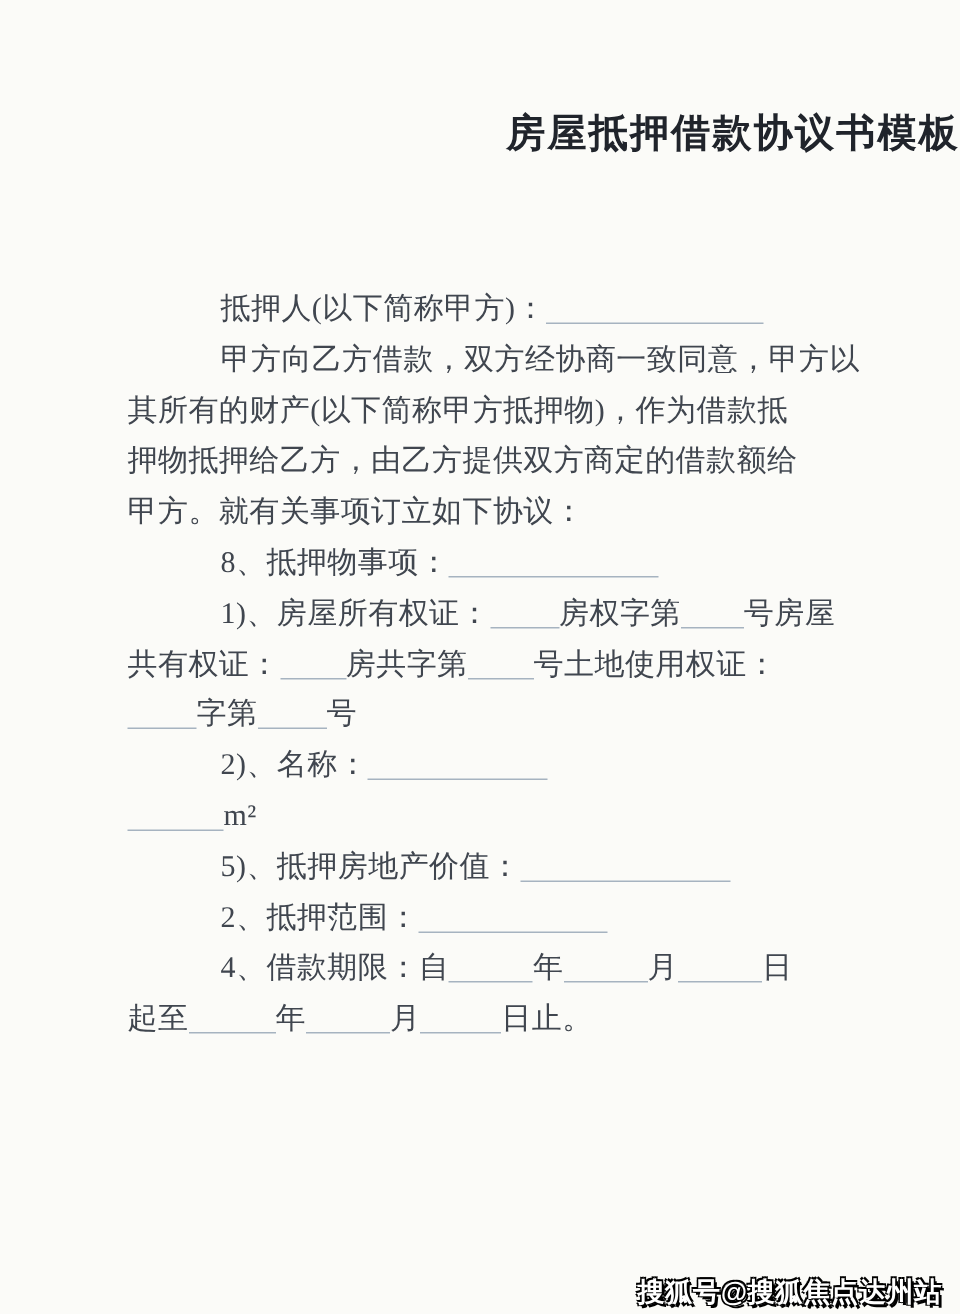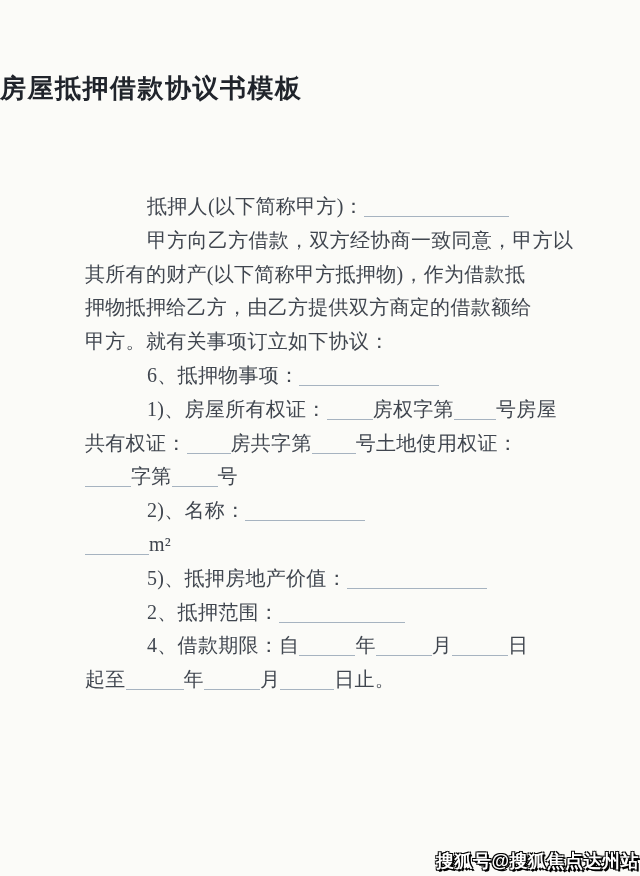--- a/index.html
+++ b/index.html
@@ -19,21 +19,21 @@
   .page {
     position: relative;
     width: 640px;
     height: 876px;
   }
   .doc-title {
     position: absolute;
     top: 72px;
     left: 0;
     width: 640px;
-    text-align: left;
+    text-align: right;
     font-family: "Liberation Sans", "DejaVu Sans", sans-serif;
     font-weight: bold;
     font-size: 26px;
     letter-spacing: 1.5px;
     line-height: 32px;
     color: var(--title);
   }
   .doc-body {
     position: absolute;
     top: 152px;
@@ -52,21 +52,21 @@
   .line.indent { padding-left: 62px; }
   .blank {
     display: inline-block;
     height: 15px;
     vertical-align: -4px;
     border-bottom: 1.4px solid var(--underline);
   }
   .gap { display: inline-block; height: 1px; }
   .watermark {
     position: absolute;
-    right: 1px;
+    right: 12px;
     bottom: 3px;
     font-family: "Liberation Sans", "DejaVu Sans", sans-serif;
     font-weight: bold;
     font-size: 18px;
     letter-spacing: 0.5px;
     color: var(--wm);
     text-shadow:
       -1px -1px 0 #000,
        1px -1px 0 #000,
       -1px  1px 0 #000,
@@ -79,21 +79,21 @@
 <body>
 
 <div class="page">
   <h1 class="doc-title">房屋抵押借款协议书模板</h1>
   <div class="doc-body">
       <div class="line indent"><span class="t">抵押人(以下简称甲方)：</span><span class="blank" style="width: 145px;"></span></div>
       <div class="line indent"><span class="t">甲方向乙方借款，双方经协商一致同意，甲方以</span></div>
       <div class="line"><span class="t">其所有的财产(以下简称甲方抵押物)，作为借款抵</span></div>
       <div class="line"><span class="t">押物抵押给乙方，由乙方提供双方商定的借款额给</span></div>
       <div class="line"><span class="t">甲方。就有关事项订立如下协议：</span></div>
-      <div class="line indent"><span class="t">6、抵押物事项：</span><span class="blank" style="width: 140px;"></span></div>
+      <div class="line indent"><span class="t">8、抵押物事项：</span><span class="blank" style="width: 140px;"></span></div>
       <div class="line indent"><span class="t">1)、房屋所有权证：</span><span class="blank" style="width: 46px;"></span><span class="t">房权字第</span><span class="blank" style="width: 42px;"></span><span class="t">号房屋</span></div>
       <div class="line"><span class="t">共有权证：</span><span class="blank" style="width: 44px;"></span><span class="t">房共字第</span><span class="blank" style="width: 44px;"></span><span class="t">号土地使用权证：</span></div>
       <div class="line"><span class="blank" style="width: 46px;"></span><span class="t">字第</span><span class="blank" style="width: 46px;"></span><span class="t">号</span></div>
       <div class="line indent"><span class="t">2)、名称：</span><span class="blank" style="width: 120px;"></span></div>
       <div class="line"><span class="blank" style="width: 64px;"></span><span class="t">m²</span></div>
       <div class="line indent"><span class="t">5)、抵押房地产价值：</span><span class="blank" style="width: 140px;"></span></div>
       <div class="line indent"><span class="t">2、抵押范围：</span><span class="blank" style="width: 126px;"></span></div>
       <div class="line indent"><span class="t">4、借款期限：自</span><span class="blank" style="width: 56px;"></span><span class="t">年</span><span class="blank" style="width: 56px;"></span><span class="t">月</span><span class="blank" style="width: 56px;"></span><span class="t">日</span></div>
       <div class="line"><span class="t">起至</span><span class="blank" style="width: 58px;"></span><span class="t">年</span><span class="blank" style="width: 56px;"></span><span class="t">月</span><span class="blank" style="width: 54px;"></span><span class="t">日止。</span></div>
     </div>

